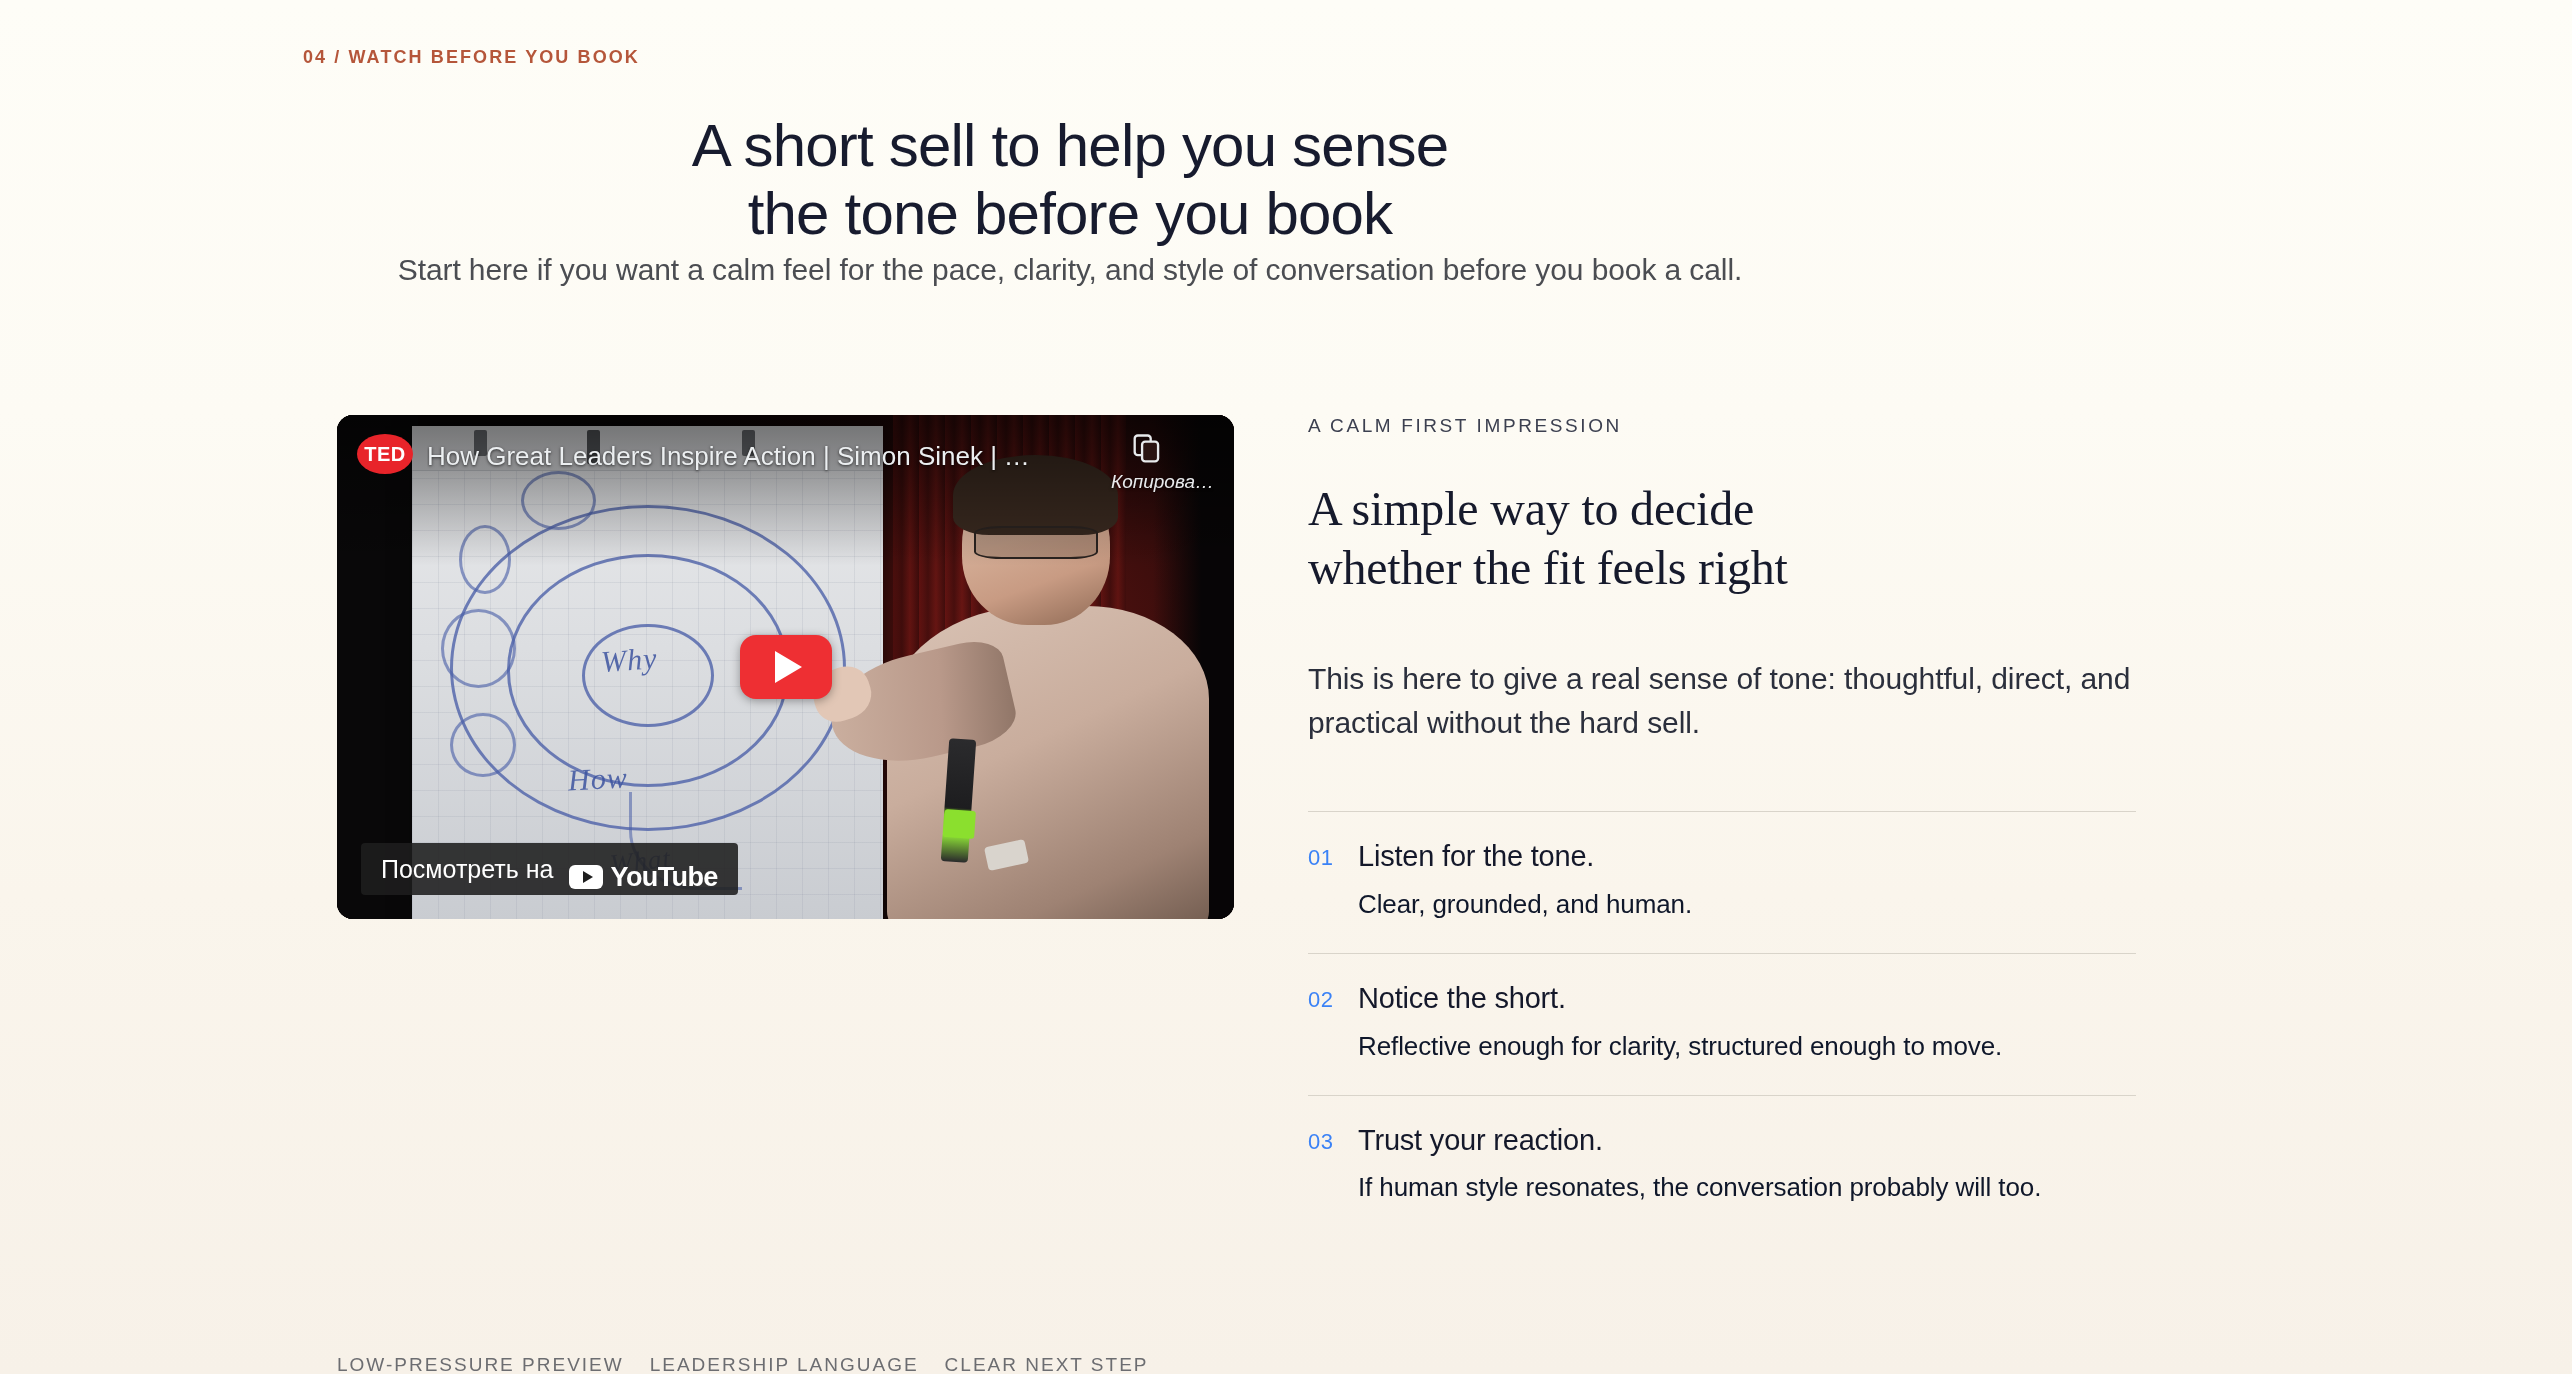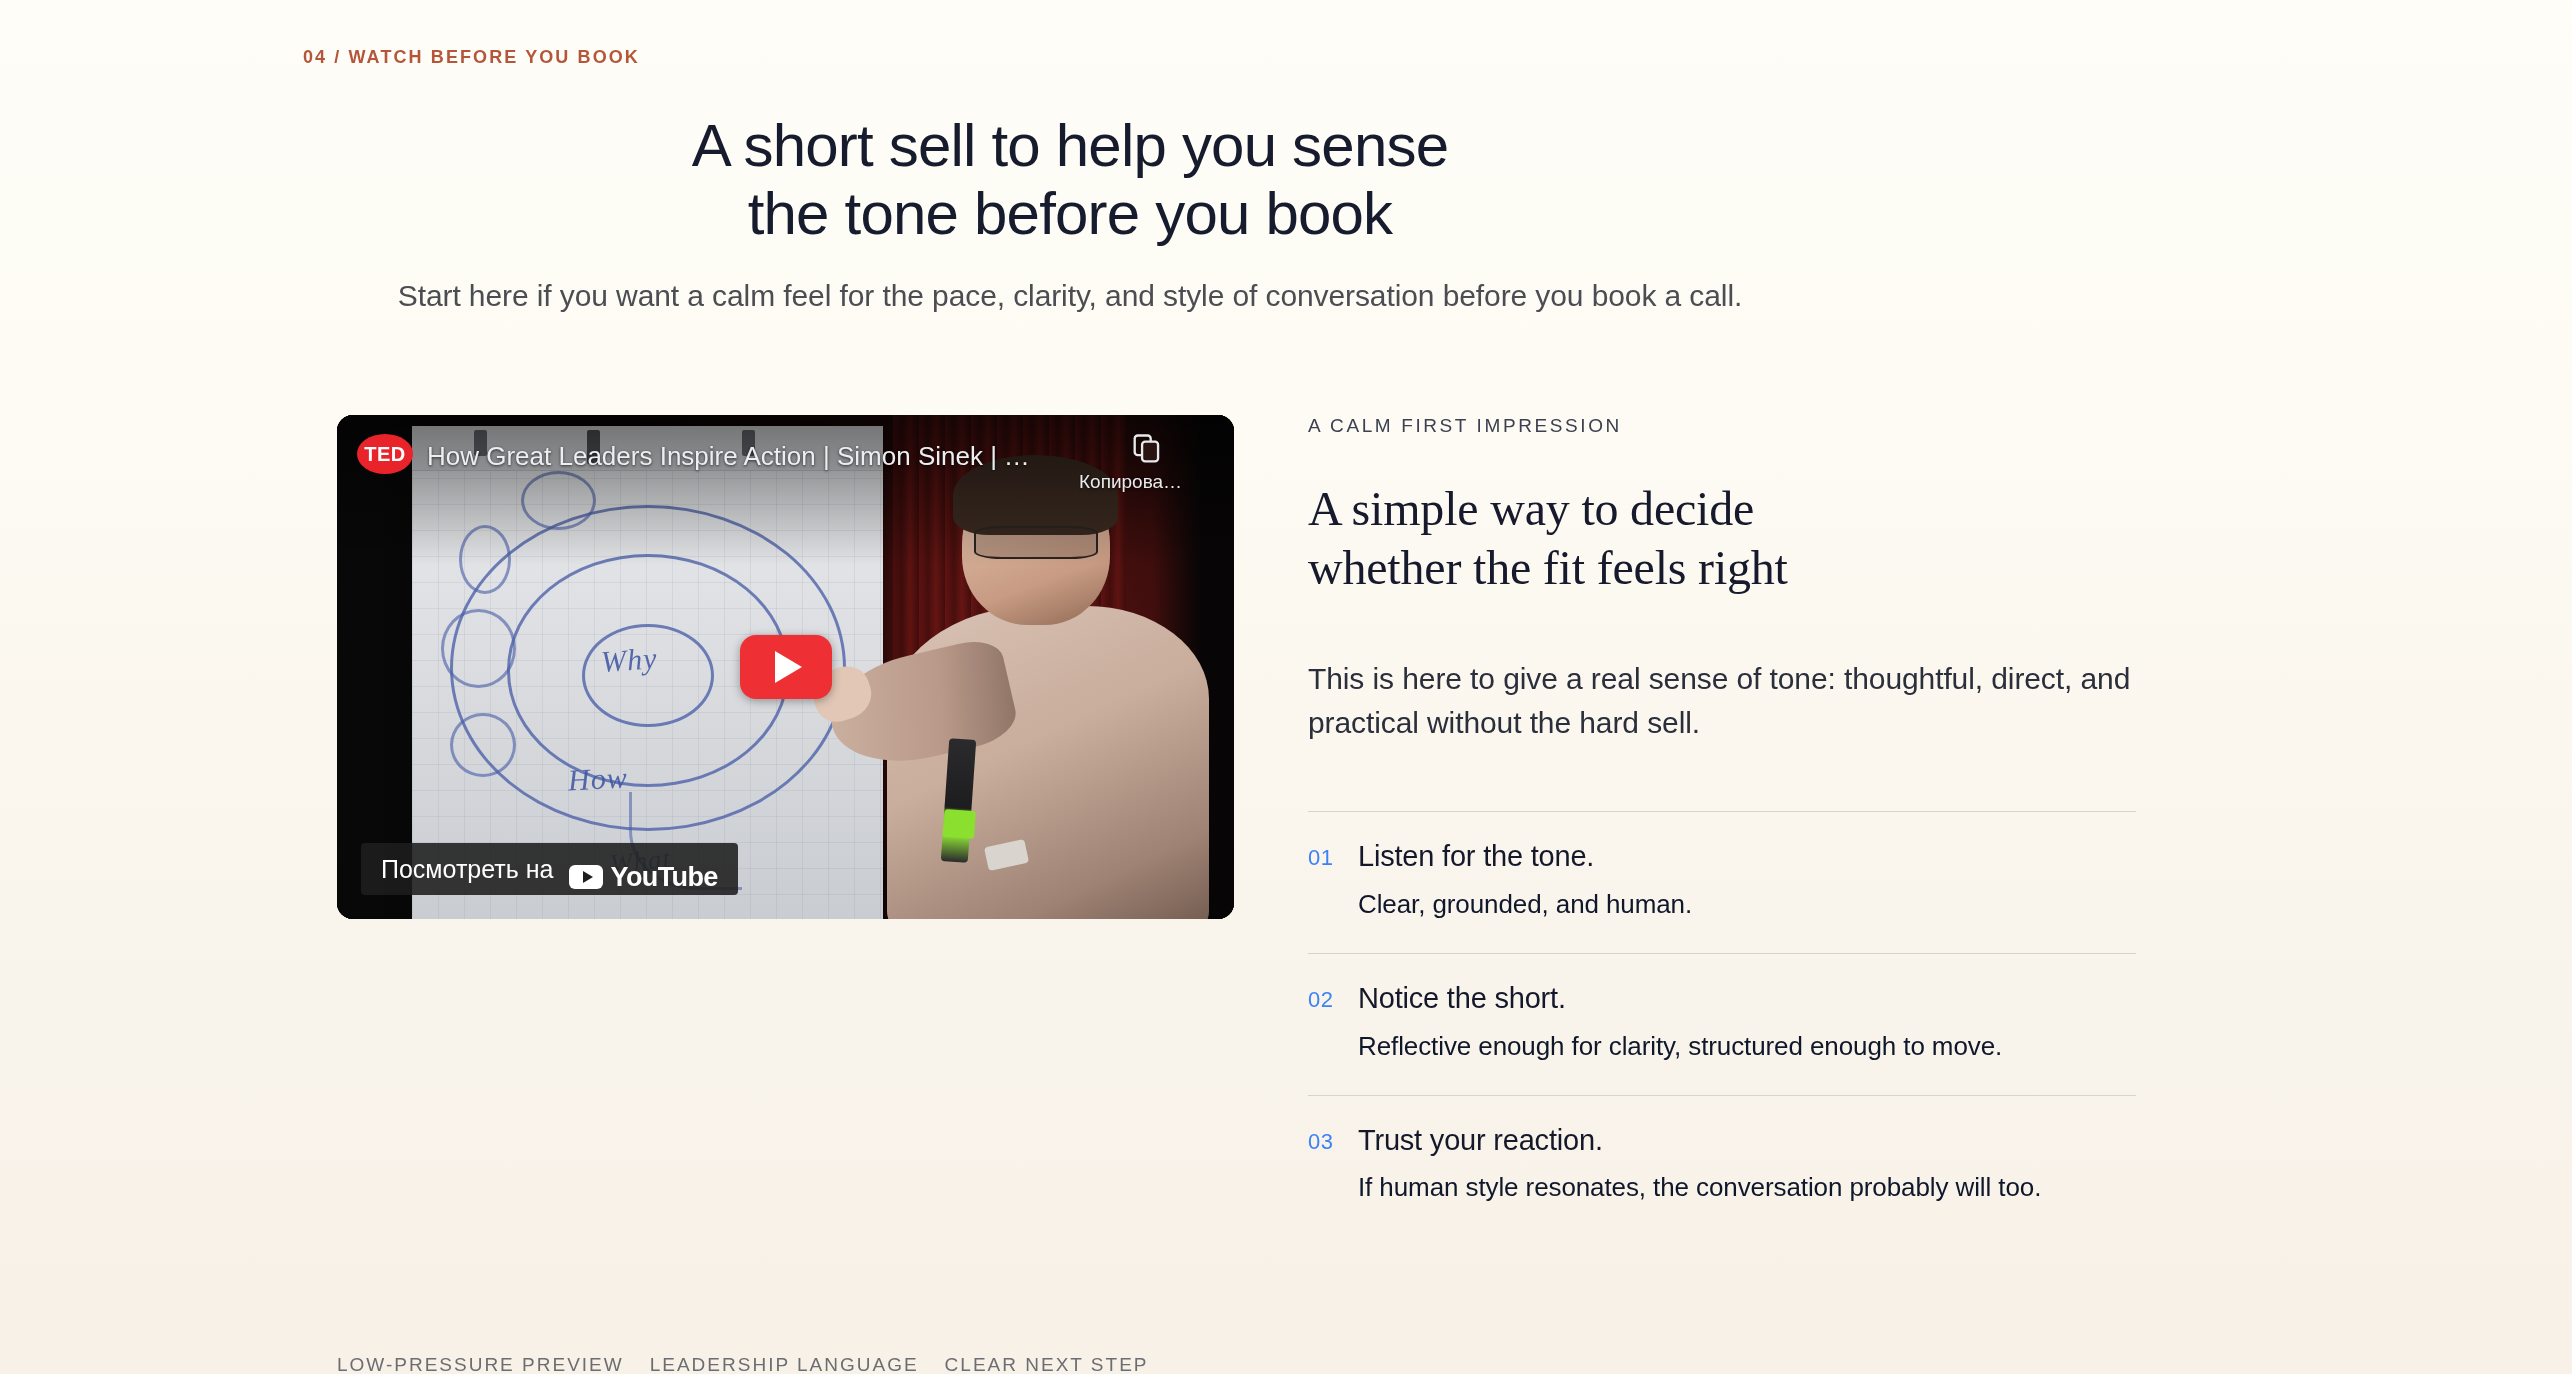--- a/index.html
+++ b/index.html
@@ -45,21 +45,20 @@
     text-align: center;
   }
   .hero-title {
     font-size: 60px;
     line-height: 1.13;
     font-weight: 400;
     letter-spacing: -0.8px;
     color: #171b2e;
   }
   .hero-sub {
-    margin-top: 26px;
     font-size: 30px;
     line-height: 1.47;
     font-weight: 400;
     color: #4b4d52;
     letter-spacing: -0.1px;
   }
 
   
   .cols {
     position: absolute;
@@ -291,23 +290,24 @@
     color: #eceff1;
     white-space: nowrap;
     overflow: hidden;
     text-overflow: ellipsis;
     text-shadow: 0 1px 3px rgba(0,0,0,.7);
   }
   .v-copy {
     position: absolute;
     right: 20px; top: 18px;
     width: 135px;
-    text-align: left;
+    text-align: right;
     color: #e8eaec;
     cursor: pointer;
+    font-style: italic;
   }
   .copy-icon { display:block; margin: 0 auto 6px; }
   .v-copy-label {
     font-size: 19px;
     text-shadow: 0 1px 3px rgba(0,0,0,.75);
     white-space: nowrap;
     overflow: hidden;
     text-overflow: ellipsis;
   }
   .play-btn {

